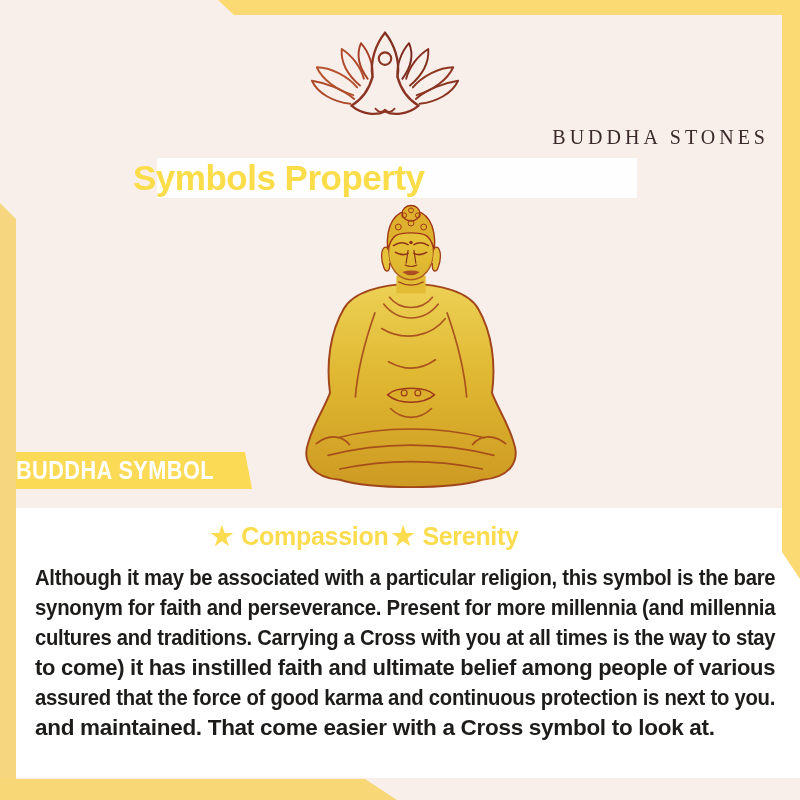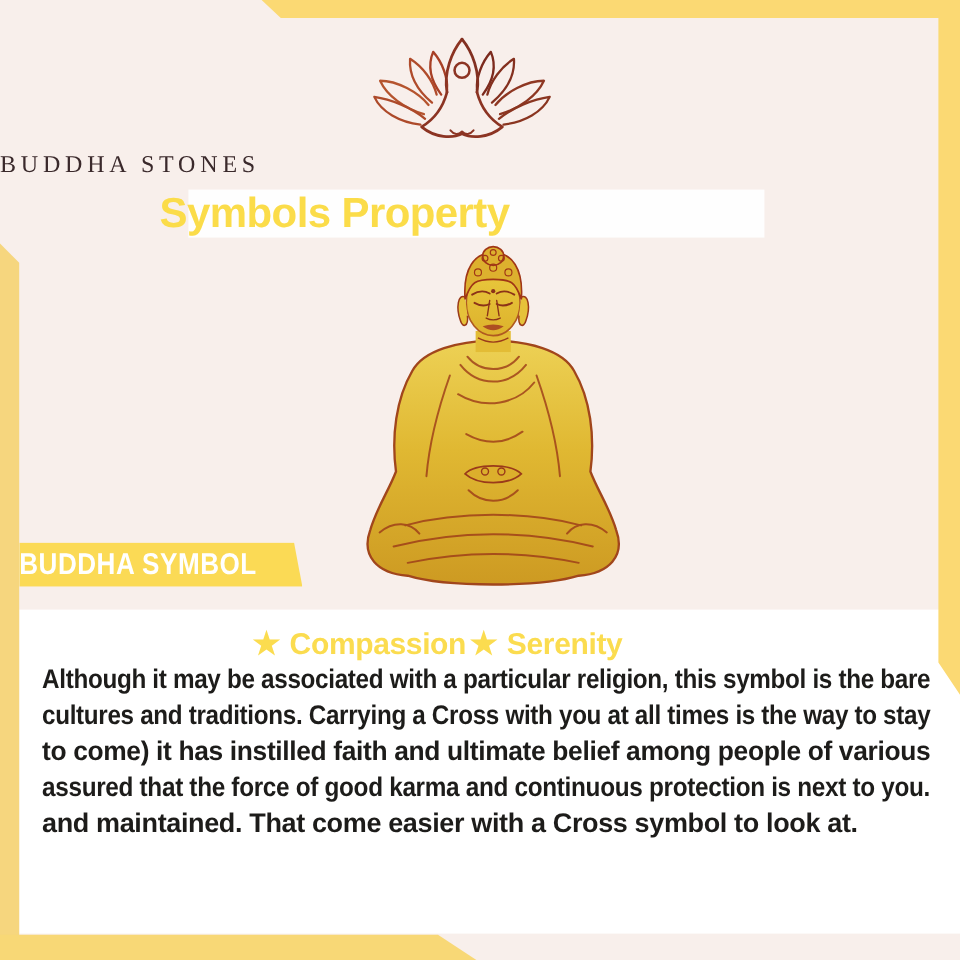--- a/index.html
+++ b/index.html
@@ -3,21 +3,21 @@
 <meta charset="utf-8">
 <style>
   html,body{margin:0;padding:0;}
   body{width:800px;height:800px;position:relative;overflow:hidden;
        background:#f8efeb;font-family:"Liberation Sans",sans-serif;}
 
   
   .decor{position:absolute;left:0;top:0;width:800px;height:800px;z-index:5;pointer-events:none;}
 
   
-  .logo-wrap{position:absolute;left:0;top:24px;width:769px;text-align:left;z-index:2;}
+  .logo-wrap{position:absolute;left:0;top:24px;width:769px;text-align:right;z-index:2;}
   .logo-svg{display:block;margin:0 auto;}
   .wordmark{margin-top:2px;font-family:"Liberation Serif",serif;font-size:20px;
             letter-spacing:4px;color:#3a292b;font-weight:500;}
 
   
   .heading-bar{position:absolute;left:157px;top:158px;width:480px;height:40px;
                background:#fefefe;z-index:2;display:flex;align-items:center;justify-content:flex-start;
                padding-right:0;box-sizing:border-box;}
   .heading-text{display:inline-block;white-space:nowrap;font-size:35px;font-weight:bold;
                 color:#fbdc49;letter-spacing:-0.5px;transform:translateX(-24px);}
@@ -34,21 +34,21 @@
 
   
   .content{position:absolute;left:16px;top:508px;width:784px;height:270px;background:#ffffff;z-index:2;
            box-sizing:border-box;}
   .features-line{margin-top:13px;width:100%;box-sizing:border-box;padding-right:86px;
                  text-align:center;height:30px;line-height:30px;}
   .features-inner{display:inline-block;white-space:nowrap;font-size:25px;font-weight:bold;
                   color:#fbdc4f;letter-spacing:-0.3px;}
   .star{display:inline-block;margin-right:8px;font-size:26px;}
   .feature-label{display:inline-block;margin-right:1px;}
-  .body-text{margin:0 0 0 19px;width:740px;}
+  .body-text{margin:12px 0 0 19px;width:740px;}
   .text-line{height:30px;line-height:30px;white-space:nowrap;}
   .text-line > span{display:inline-block;white-space:nowrap;font-size:22.5px;font-weight:bold;
                     color:#1d1c1a;letter-spacing:-0.3px;}
 </style>
 </head>
 <body>
 
 <svg class="decor" viewBox="0 0 800 800">
   <polygon points="218,0 800,0 800,579 782,552 782,15 234,15" fill="#fbd973"></polygon>
   <polygon points="0,203 16,219 16,800 0,800" fill="#f6d67e"></polygon>
@@ -156,18 +156,19 @@
 </div>
 
 <div class="content">
   <div class="features-line">
     <span class="features-inner">
       <span class="star">★</span><span class="feature-label">Compassion</span><span class="star" style="margin-left:2px;">★</span><span class="feature-label">Serenity</span>
     </span>
   </div>
   <div class="body-text">
     <div class="text-line"><span style="transform-origin: left center; transform: scaleX(0.899);">Although it may be associated with a particular religion, this symbol is the bare</span></div>
+    <div class="text-line"><span style="transform-origin: left center; transform: scaleX(0.906);">synonym for faith and perseverance. Present for more millennia (and millennia</span></div>
     <div class="text-line"><span style="transform-origin: left center; transform: scaleX(0.898);">cultures and traditions. Carrying a Cross with you at all times is the way to stay</span></div>
     <div class="text-line"><span style="transform-origin: left center; transform: scaleX(0.977);">to come) it has instilled faith and ultimate belief among people of various</span></div>
     <div class="text-line"><span style="transform-origin: left center; transform: scaleX(0.902);">assured that the force of good karma and continuous protection is next to you.</span></div>
     <div class="text-line"><span>and maintained. That come easier with a Cross symbol to look at.</span></div>
   </div>
 </div>
 
 </body></html>

